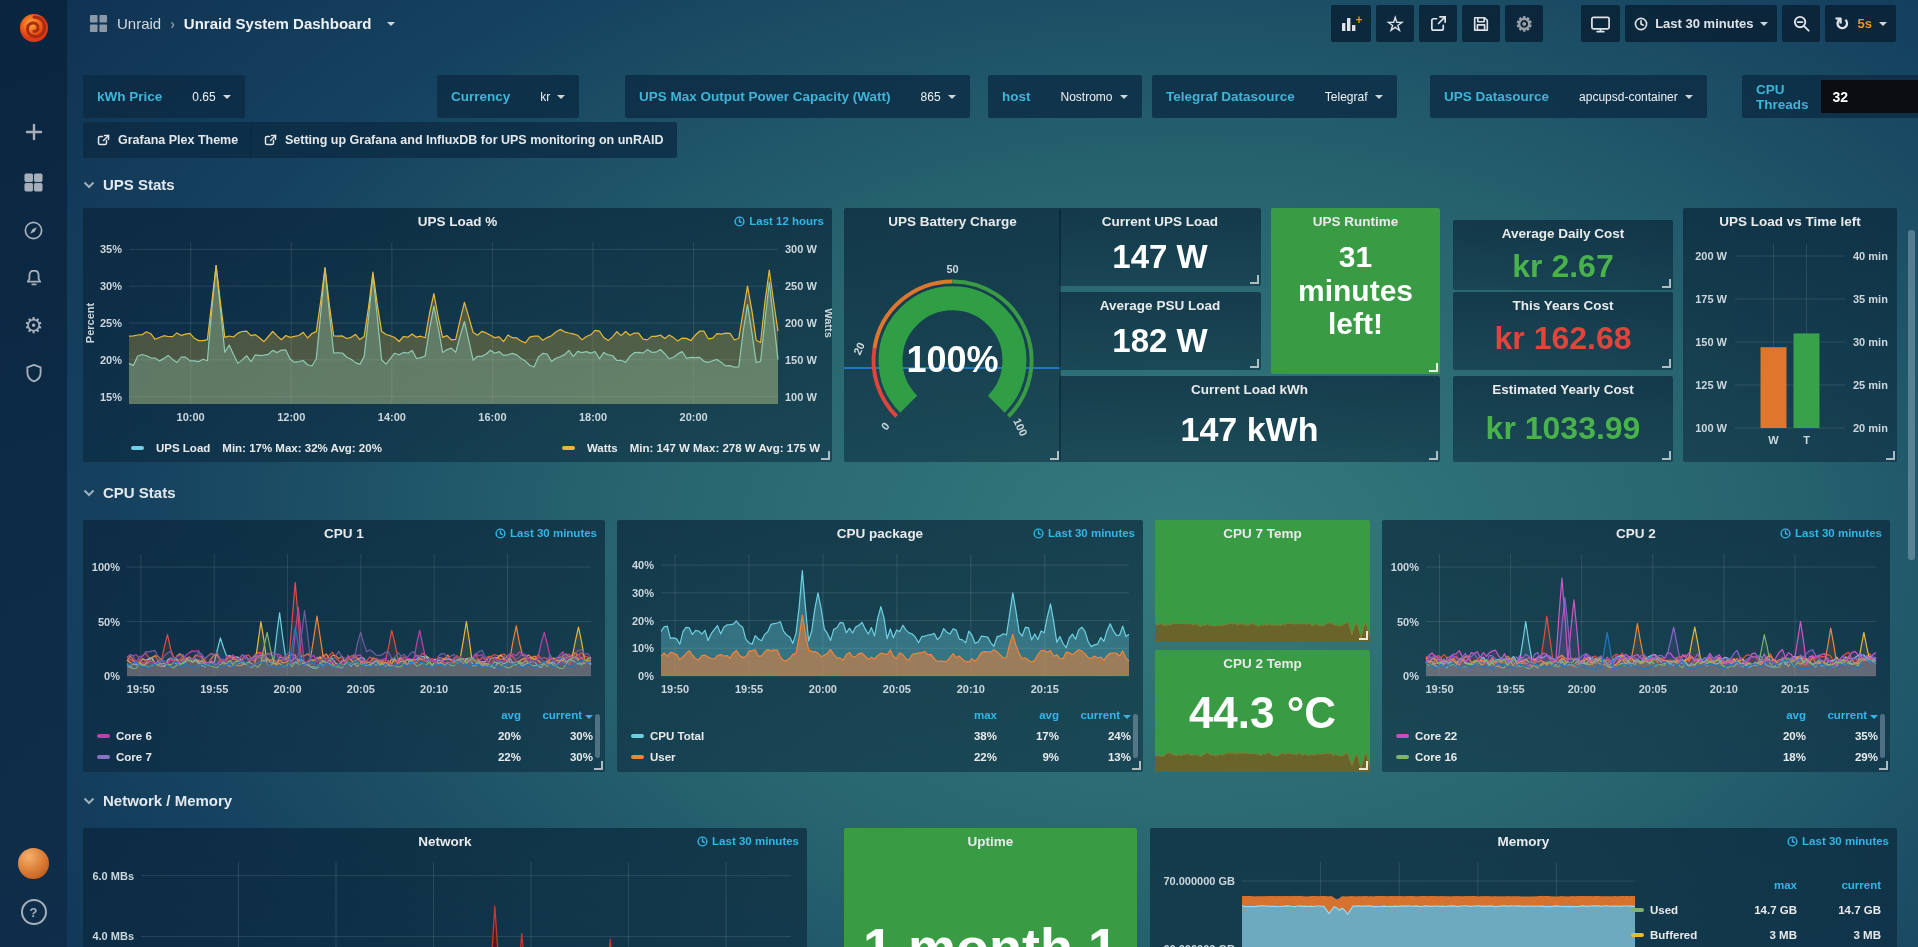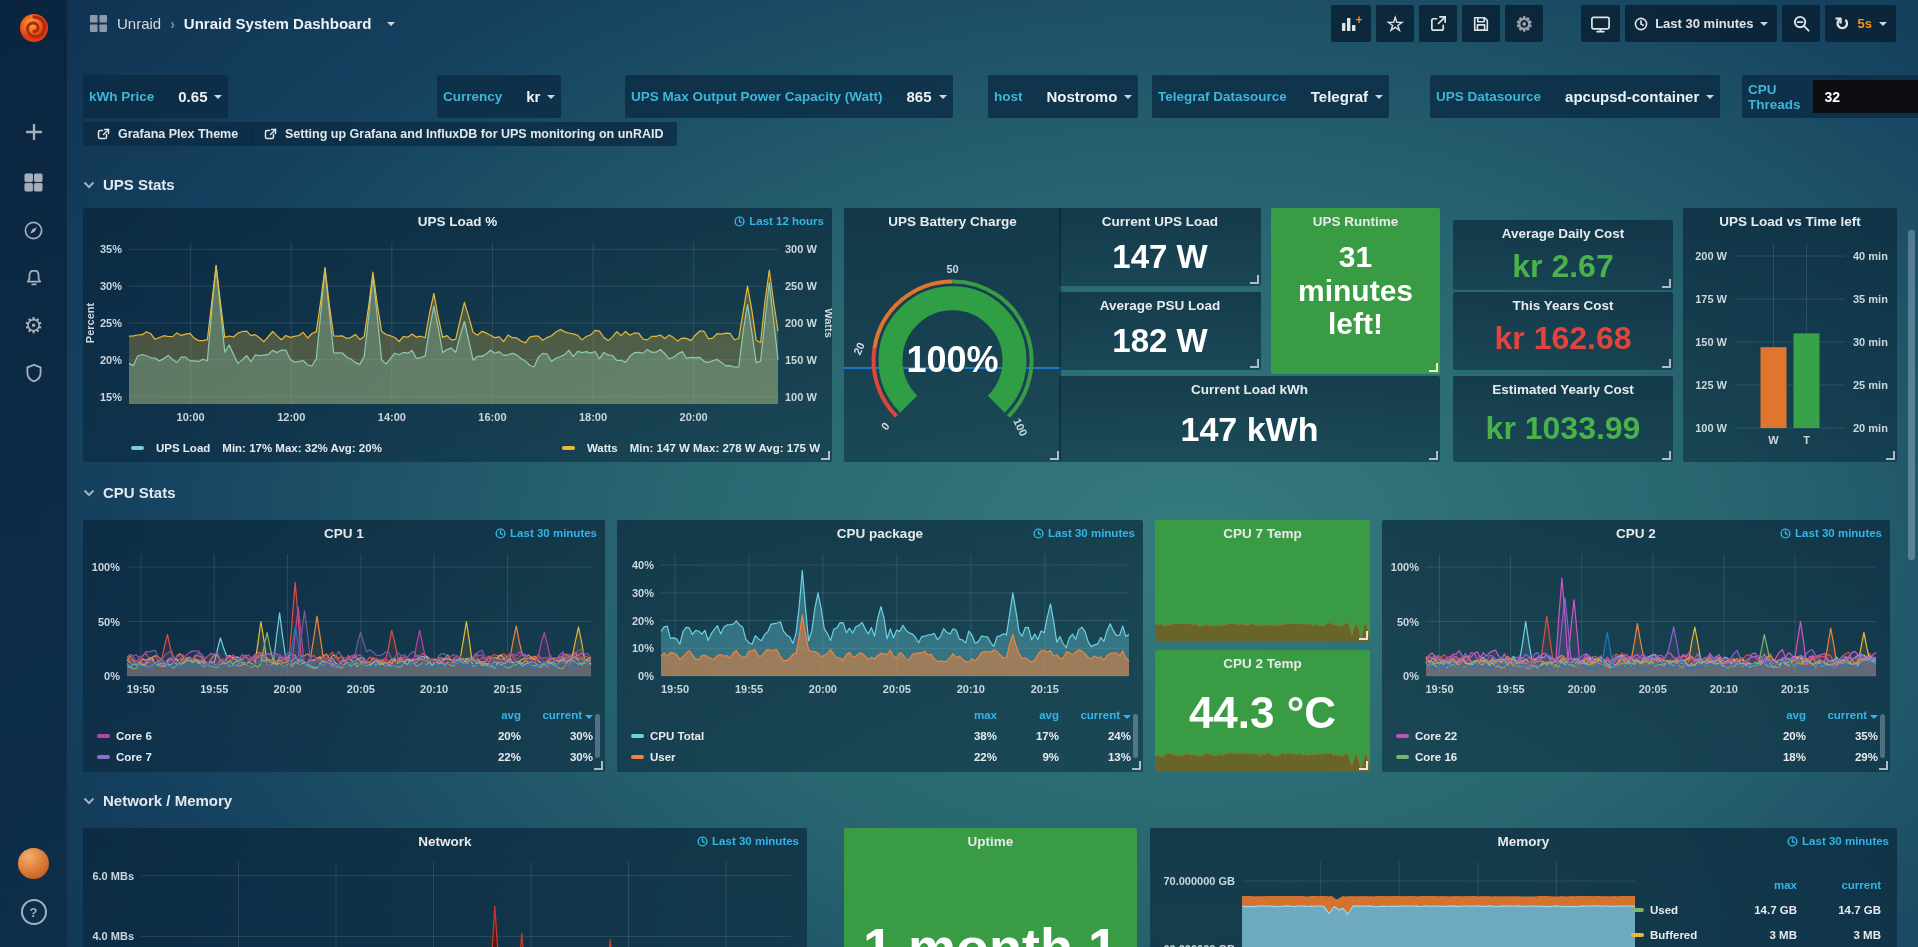--- a/index.html
+++ b/index.html
@@ -18,25 +18,25 @@
   #crumbs{position:absolute;left:22px;top:0;height:47px;display:flex;align-items:center;gap:9px;}
   .crumb-sep{color:#7d93a5;font-size:14px;font-weight:700;}
   #crumb-root{color:#d8d9da;font-size:15px;}
   #crumb-title{color:#eef1f4;font-size:15px;font-weight:700;}
   #nav-right{position:absolute;right:22px;top:5px;display:flex;gap:5px;align-items:center;}
   .nav-btn{height:37px;min-width:38px;background:rgba(9,33,53,.85);border-radius:2px;display:flex;align-items:center;justify-content:center;padding:0 9px;cursor:pointer;color:#dfe3e8;font-size:13px;font-weight:700;}
   .nav-gap{width:28px;}
   .glyph{font-size:20px;line-height:1;color:#dfe3e8;}
   .caret{width:0;height:0;border-left:4px solid transparent;border-right:4px solid transparent;border-top:4px solid #cfd6dc;display:inline-block;margin-left:7px;}
   
-  .var-box{position:absolute;height:43px;background:rgba(11,42,66,.78);display:flex;align-items:center;padding:0 6px;border-radius:2px;cursor:pointer;}
+  .var-box{position:absolute;height:43px;background:rgba(11,42,66,.78);display:flex;align-items:center;padding:0 14px;border-radius:2px;cursor:pointer;}
   .var-label{color:#3fb5d8;font-weight:700;font-size:13.5px;}
-  .var-value{color:#eef1f4;font-weight:700;font-size:15px;margin-left:24px;}
+  .var-value{color:#eef1f4;font-weight:400;font-size:12px;margin-left:30px;}
   .threads-input{margin-left:12px;width:150px;height:33px;background:#0b0d10;border:none;color:#fff;font-weight:700;font-size:14px;padding:0 12px;font-family:"Liberation Sans",sans-serif;}
-  .link-pill{position:absolute;height:24px;background:rgba(11,42,66,.78);display:flex;align-items:center;gap:8px;padding:0 14px;color:#e3e7ea;font-size:12.5px;font-weight:700;cursor:pointer;border-radius:2px;}
+  .link-pill{position:absolute;height:36px;background:rgba(11,42,66,.78);display:flex;align-items:center;gap:8px;padding:0 14px;color:#e3e7ea;font-size:12.5px;font-weight:700;cursor:pointer;border-radius:2px;}
   
   .sec-head{position:absolute;display:flex;align-items:center;gap:8px;color:#e2e8ee;font-size:15px;font-weight:700;cursor:pointer;}
   .panel{position:absolute;background:linear-gradient(180deg,rgba(9,35,55,.66),rgba(9,35,55,.5));border-radius:2px;}
   .panel::after{content:'';position:absolute;right:2px;bottom:2px;width:7px;height:7px;border-right:2px solid rgba(255,255,255,.65);border-bottom:2px solid rgba(255,255,255,.65);}
   .p-title{position:absolute;top:6px;left:0;right:0;text-align:center;font-size:13.5px;font-weight:700;color:#e8eaec;cursor:pointer;z-index:2;}
   .time-link{position:absolute;top:7px;right:8px;display:flex;align-items:center;gap:4px;color:#33b5e5;font-size:11.5px;font-weight:700;cursor:pointer;z-index:2;}
   .chart{position:absolute;inset:0;}
   .gsvg{position:absolute;left:0;top:0;}
   .tick{fill:#ccd6dd;font-size:11px;font-weight:600;font-family:"Liberation Sans",sans-serif;}
   .grid{stroke:rgba(255,255,255,.11);stroke-width:1;}

